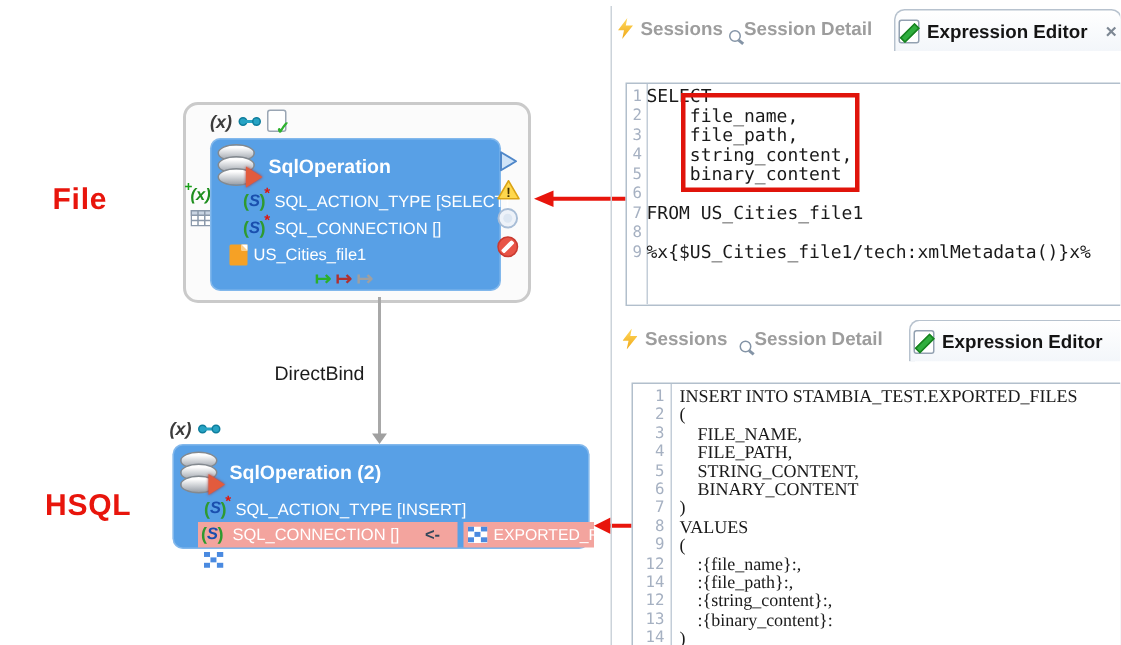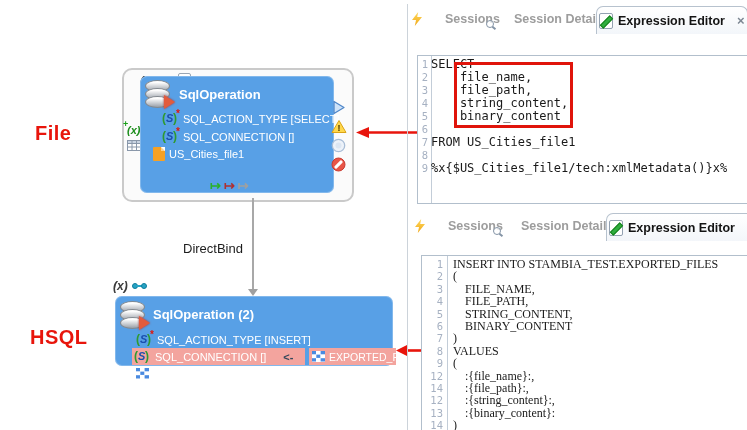--- a/index.html
+++ b/index.html
@@ -59,21 +59,21 @@
 
   
   #connline{left:252px;top:198px;width:2px;height:92px;background:#a8a8a8;}
   #connhead{left:248px;top:289px;width:0;height:0;border-left:5px solid transparent;
             border-right:5px solid transparent;border-top:7px solid #a0a0a0;}
   #dblabel{left:183px;top:241px;font-size:13px;color:#1c1c1c;}
 
   
   #vdiv{left:407px;top:4px;width:1px;height:426px;background:#ccd3da;}
   .tabrow{height:30px;}
-  .tab{position:absolute;display:flex;align-items:center;gap:23px;font-size:12.5px;font-weight:bold;
+  .tab{position:absolute;display:flex;align-items:center;gap:5px;font-size:12.5px;font-weight:bold;
        color:#9d9d9d;white-space:nowrap;}
   .tab-active{position:absolute;display:flex;align-items:center;gap:5px;height:27px;padding:0 2px;
        background:linear-gradient(180deg,#ffffff,#f3f6fa);border:1px solid #b7c2ce;border-bottom:none;
        border-radius:7px 7px 0 0;font-size:12.5px;font-weight:bold;color:#141414;white-space:nowrap;margin-left:18px;}
   .closex{color:#7d8793;font-size:13px;font-weight:bold;margin-left:7px;}
   
   .bolt{width:10px;height:14px;background:linear-gradient(180deg,#ffd95e,#f0a818);
         clip-path:polygon(62% 0,0 58%,40% 58%,28% 100%,100% 36%,52% 36%);}
   .boltwrap{position:relative;width:13px;height:14px;}
   .boltwrap .mag{position:absolute;right:-3px;bottom:-2px;width:6px;height:6px;border:1.6px solid #8494a6;
@@ -125,21 +125,21 @@
     <div class="abs" style="left:3px;top:70px;">
       <svg width="14" height="11" viewBox="0 0 14 11">
         <rect x="0.5" y="0.5" width="13" height="10" fill="#ffffff" stroke="#8a98aa"></rect>
         <rect x="0.5" y="0.5" width="13" height="3" fill="#c9d4e2" stroke="#8a98aa"></rect>
         <line x1="5" y1="0.5" x2="5" y2="10.5" stroke="#8a98aa"></line>
         <line x1="9.5" y1="0.5" x2="9.5" y2="10.5" stroke="#8a98aa"></line>
         <line x1="0.5" y1="7" x2="13.5" y2="7" stroke="#8a98aa"></line>
       </svg>
     </div>
 
-    <div class="abs bluebox" style="left:16px;top:6px;width:194px;height:117px;">
+    <div class="abs bluebox" style="left:16px;top:22px;width:194px;height:102px;">
       <div class="abs db" style="left:5px;top:4px;">
         <u></u>
           <u></u>
           <u></u>
           <s></s>
       </div>
       <div class="abs ntitle" style="left:39px;top:11px;">SqlOperation</div>
       <div class="nrow" style="left:22px;top:36px;">
         <span class="sic">
           <span class="sS">S</span>

